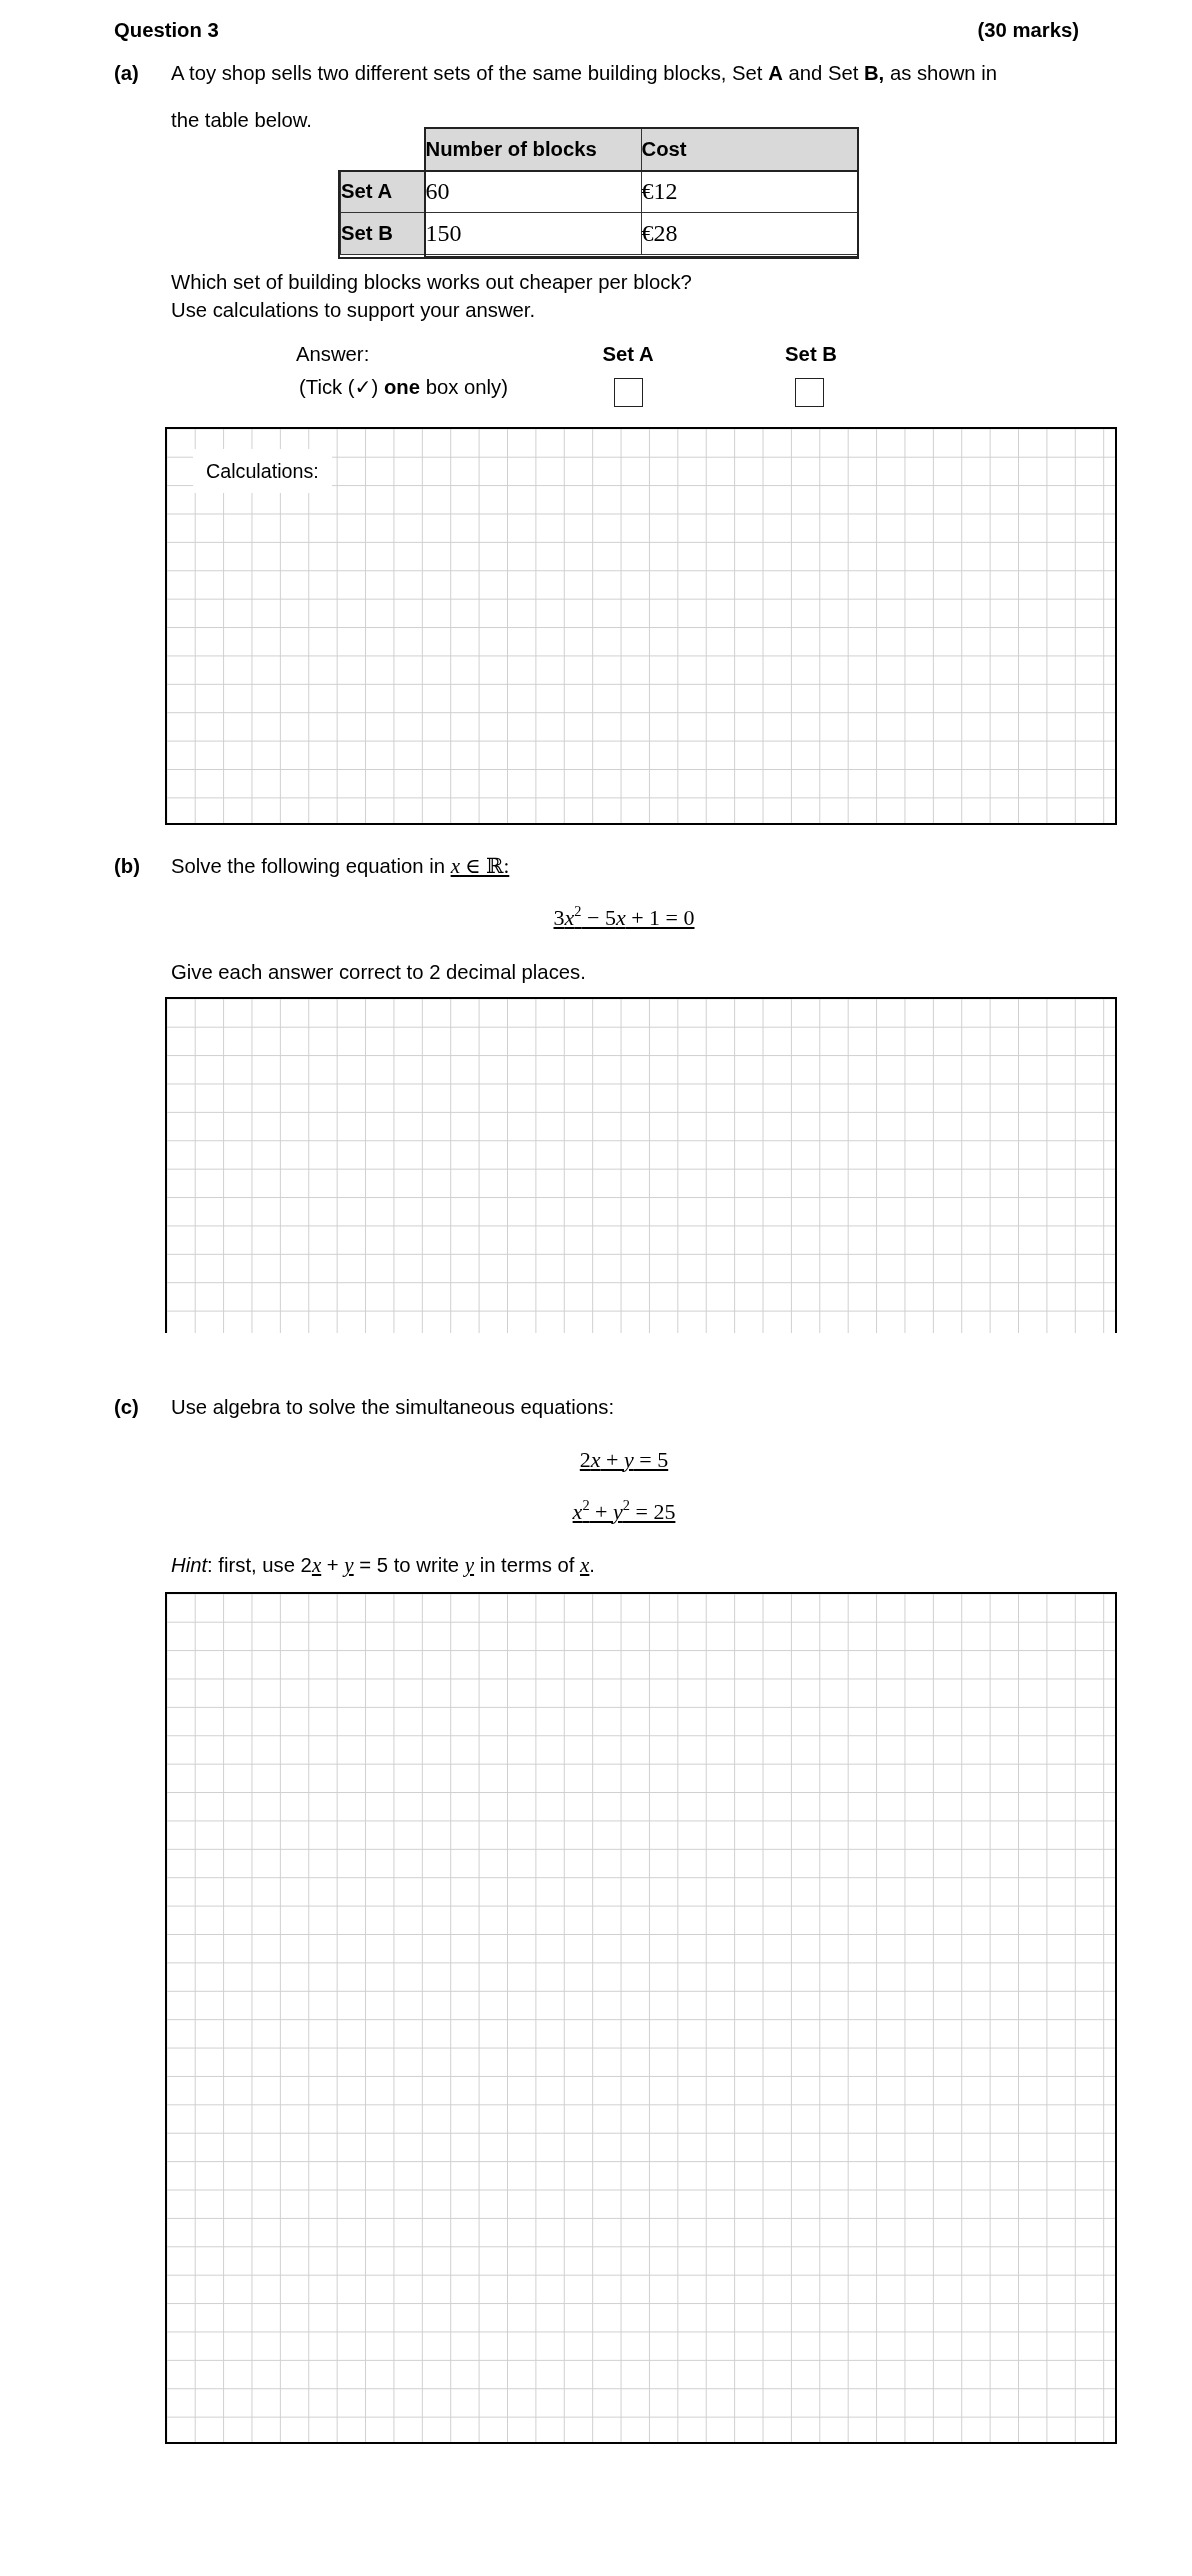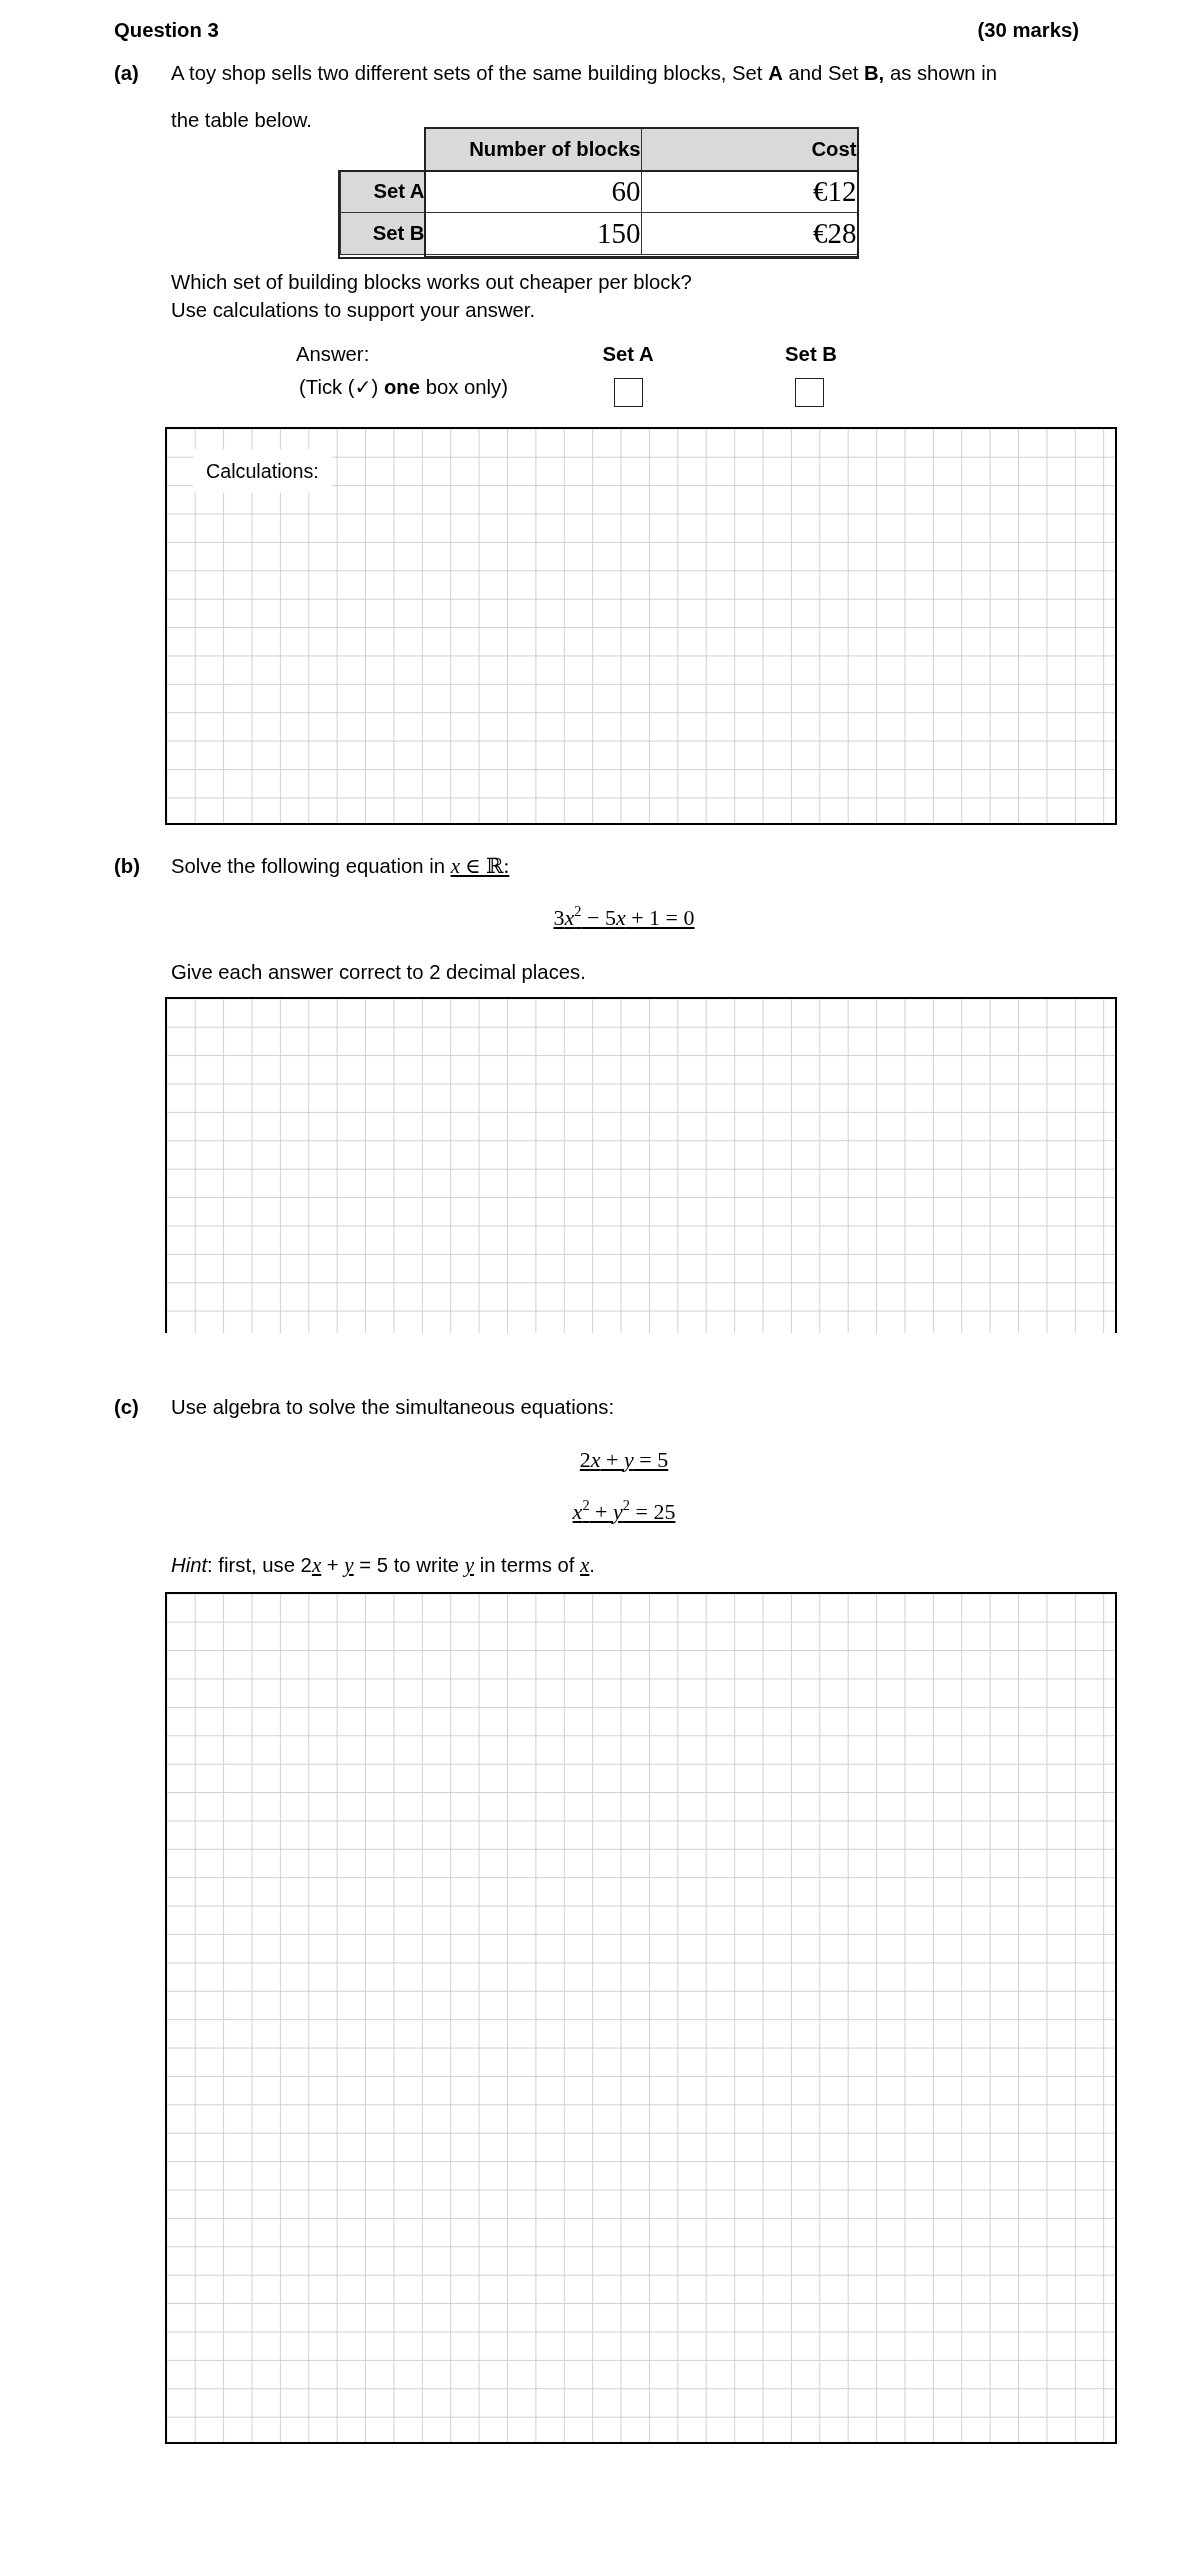--- a/index.html
+++ b/index.html
@@ -11,24 +11,24 @@
   .abs { position: absolute; }
   .txt { font-size: 20.3px; line-height: 27.5px; white-space: nowrap; }
   .bold { font-weight: bold; }
   .math { font-family: "Liberation Serif", "DejaVu Serif", serif; font-size: 22px; white-space: nowrap; text-decoration: underline; }
   .math i { font-style: italic; }
   .math sup { font-size: 14.4px; vertical-align: 9.2px; line-height: 0; }
   .center-x { transform: translateX(-50%); }
 
   
   .tbl { position: absolute; left: 340px; top: 128px; border-collapse: collapse; }
-  .tbl td { border: 1.3px solid #333; text-align: right; font-size: 20.3px; height: 41px; padding: 0; }
+  .tbl td { border: 1.3px solid #333; text-align: left; font-size: 20.3px; height: 41px; padding: 0; }
   .tbl .hdr { background: #d9d9d9; font-weight: bold; }
   .tbl .blank { border: none; background: transparent; }
-  .tbl .val { font-family: "Liberation Serif", "DejaVu Serif", serif; font-size: 29px; }
+  .tbl .val { font-family: "Liberation Serif", "DejaVu Serif", serif; font-size: 24px; }
   .tbl .c0 { width: 84px; }
   .tbl .c1 { width: 215px; }
   .tbl .c2 { width: 215px; }
   .tbl-frame { position: absolute; border: 2px solid #222; pointer-events: none; }
 
   .checkbox { position: absolute; width: 27px; height: 27px; border: 1.3px solid #222; background: #fff; }
 
   .grid {
     position: absolute; left: 165px; width: 952px;
     background-color: #fff;

